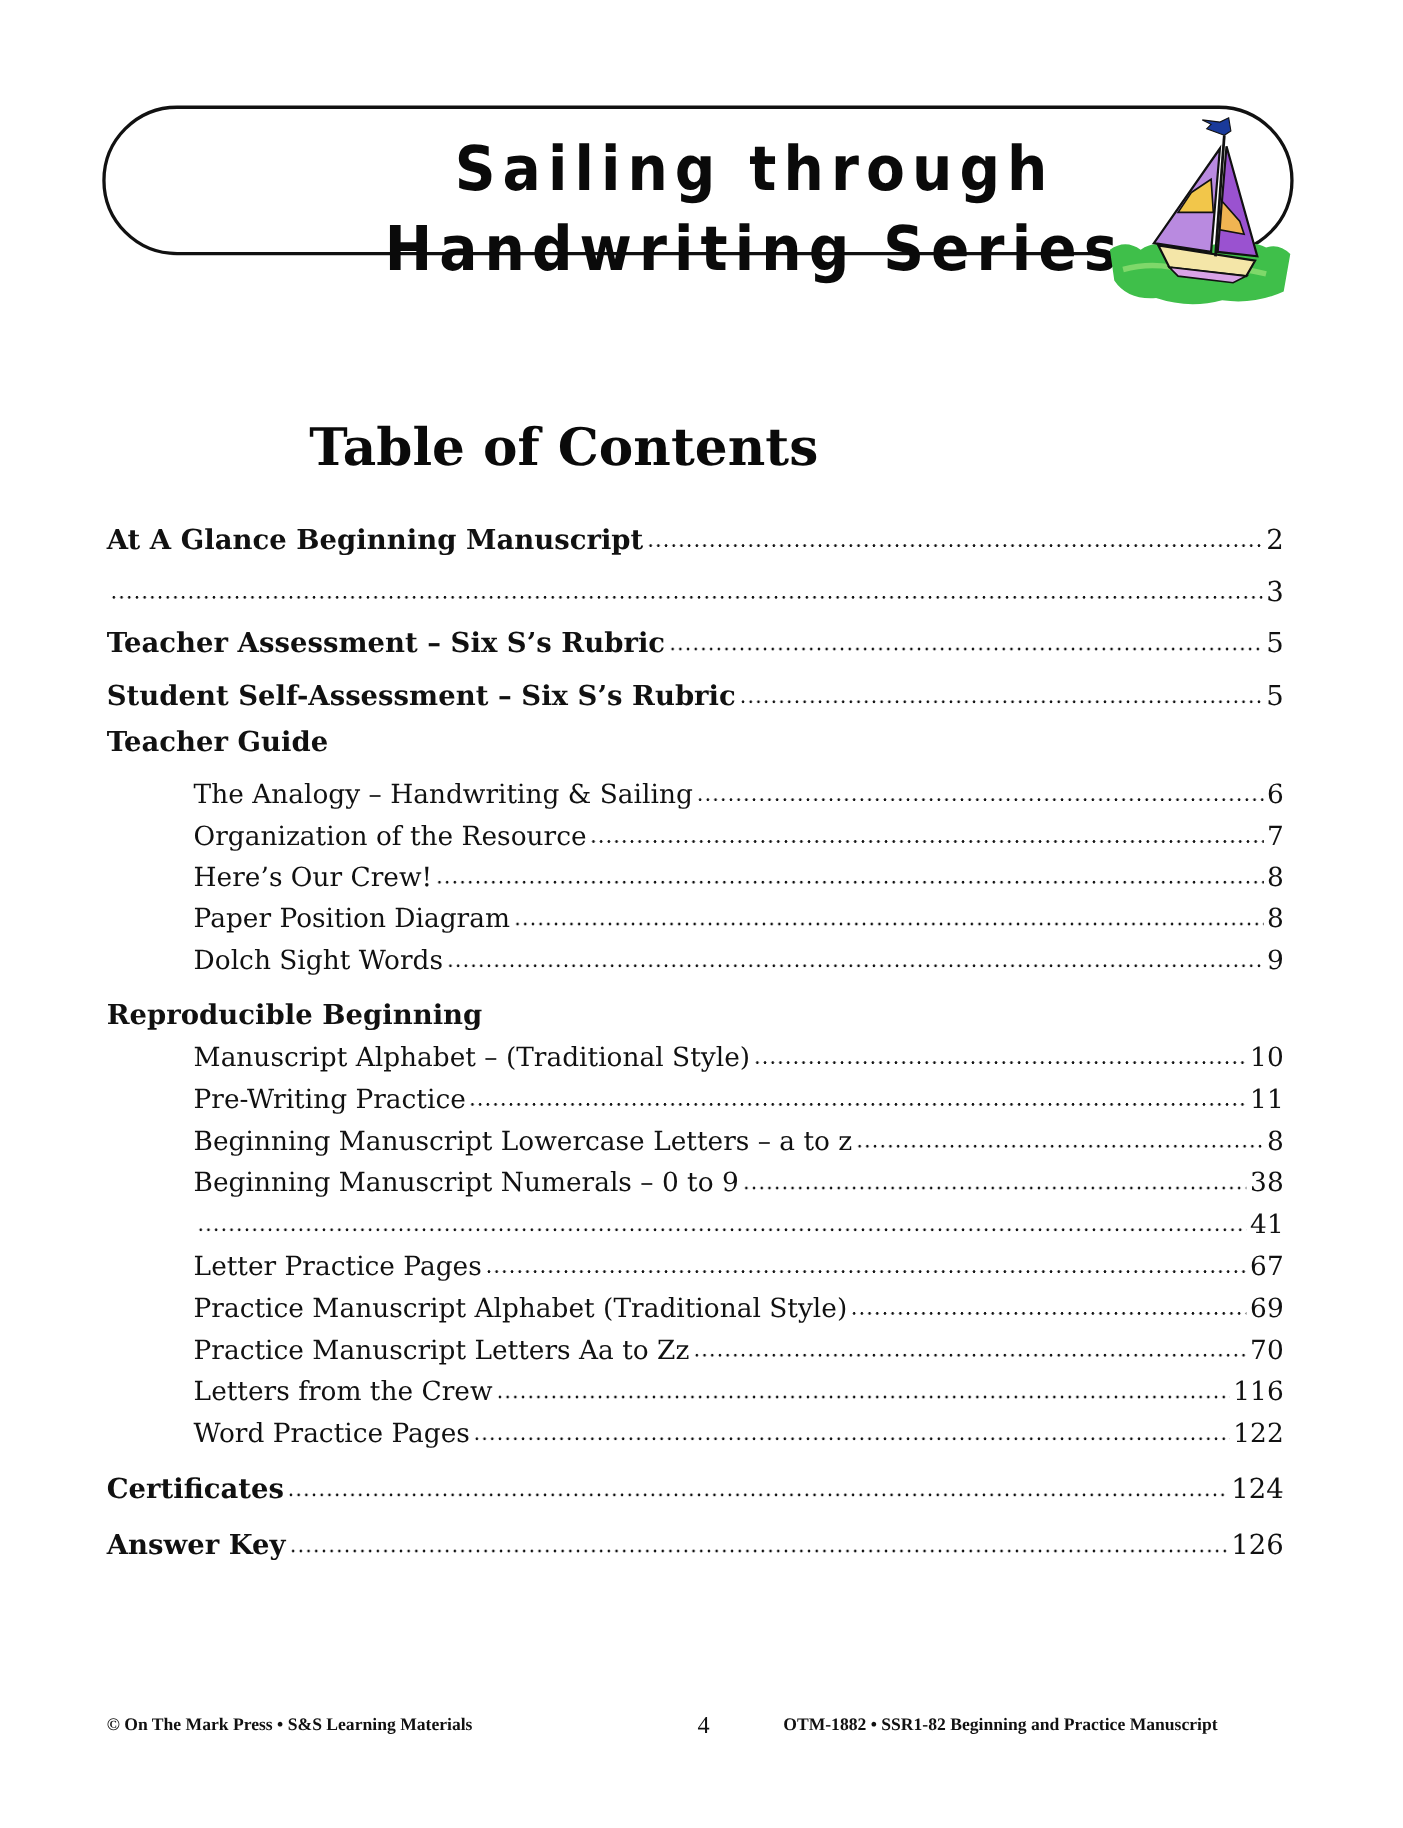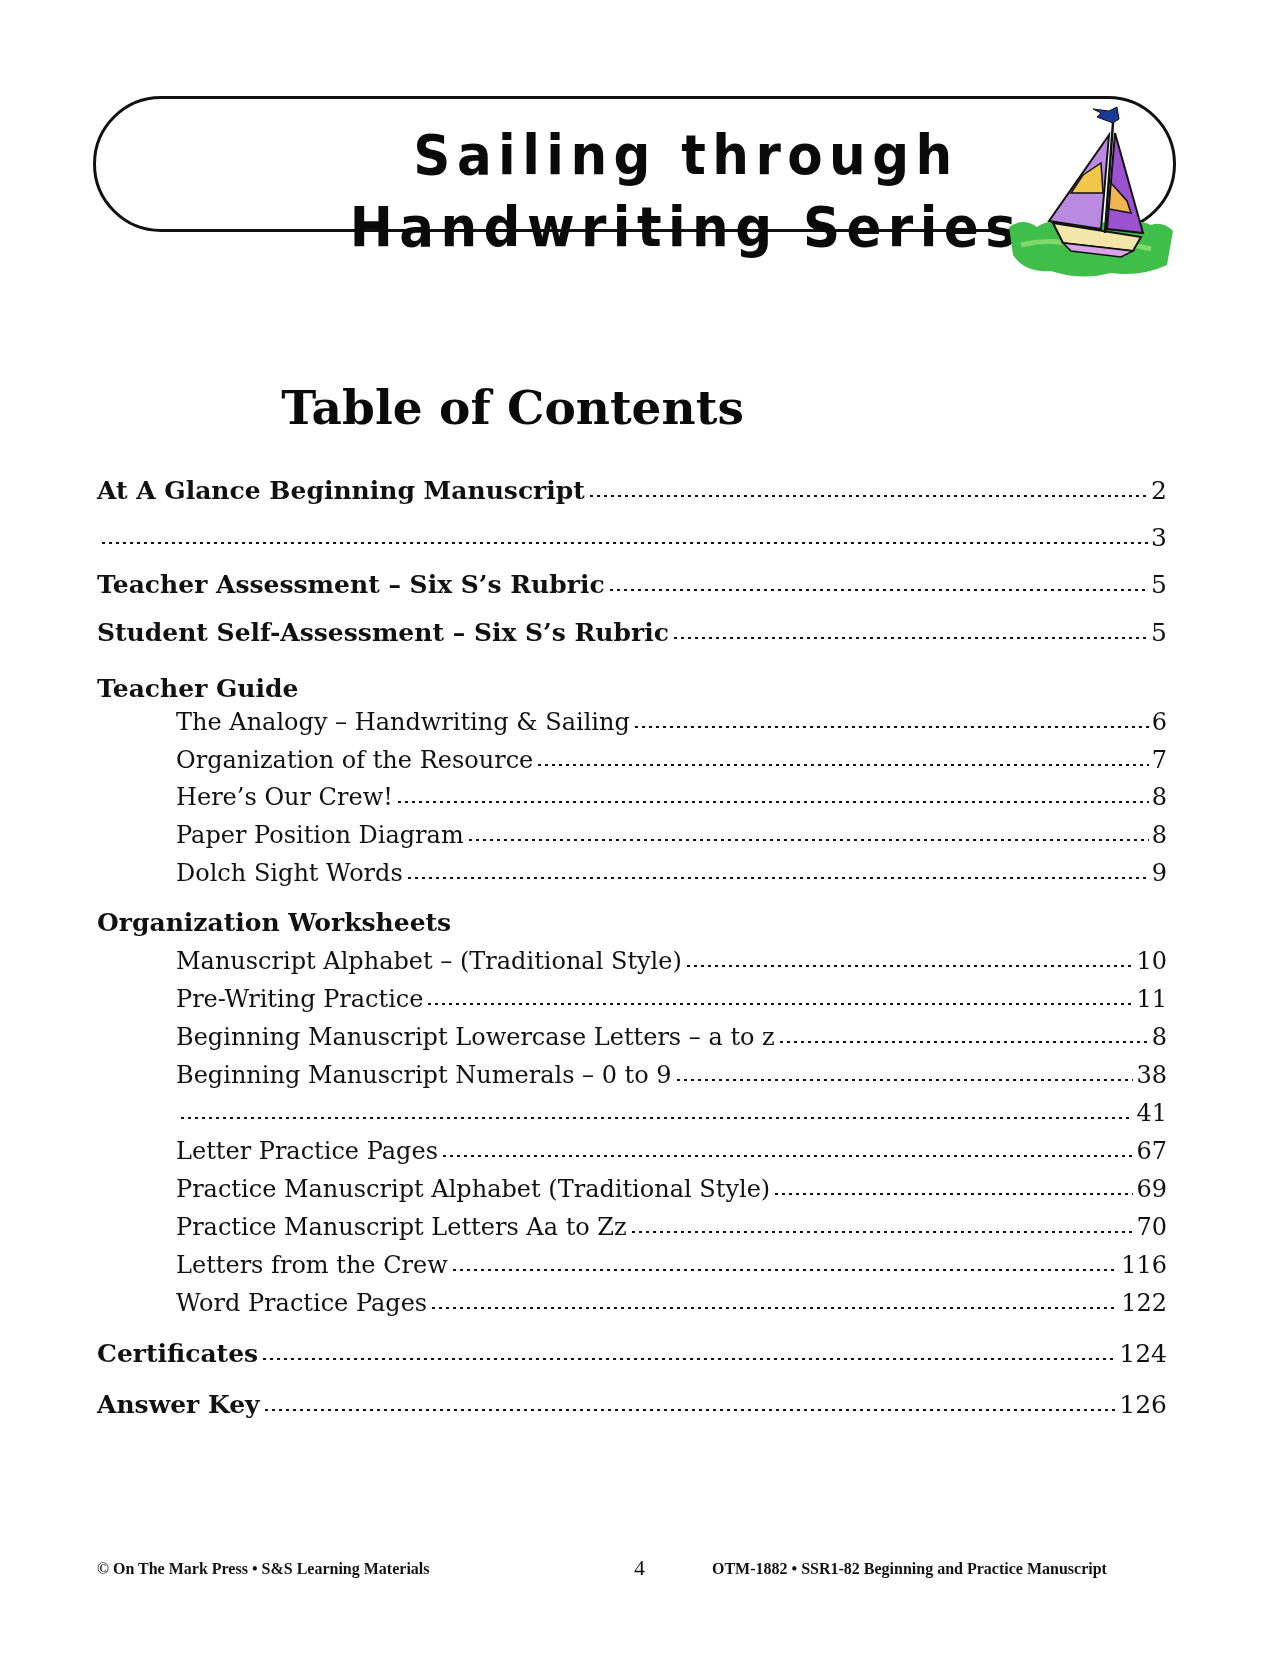--- a/index.html
+++ b/index.html
@@ -87,21 +87,21 @@
   <span class="label">Teacher Assessment – Six S’s Rubric</span>
   <span class="leader"></span>
   <span class="page">5</span>
 </div>
 <div class="entry main" style="top:618px">
   <span class="label">Student Self-Assessment – Six S’s Rubric</span>
   <span class="leader"></span>
   <span class="page">5</span>
 </div>
 
-<div class="section" style="top:674px">Teacher Guide</div>
+<div class="section" style="top:660px">Teacher Guide</div>
 <div class="entry sub" style="top:708px">
   <span class="label">The Analogy – Handwriting &amp; Sailing</span>
   <span class="leader"></span>
   <span class="page">6</span>
 </div>
 <div class="entry sub" style="top:746px">
   <span class="label">Organization of the Resource</span>
   <span class="leader"></span>
   <span class="page">7</span>
 </div>
@@ -114,21 +114,21 @@
   <span class="label">Paper Position Diagram</span>
   <span class="leader"></span>
   <span class="page">8</span>
 </div>
 <div class="entry sub" style="top:859px">
   <span class="label">Dolch Sight Words</span>
   <span class="leader"></span>
   <span class="page">9</span>
 </div>
 
-<div class="section" style="top:908px">Organization Worksheets</div>
+<div class="section" style="top:908px">Reproducible Beginning</div>
 <div class="entry sub" style="top:947px">
   <span class="label">Manuscript Alphabet – (Traditional Style)</span>
   <span class="leader"></span>
   <span class="page">10</span>
 </div>
 <div class="entry sub" style="top:985px">
   <span class="label">Pre-Writing Practice</span>
   <span class="leader"></span>
   <span class="page">11</span>
 </div>

